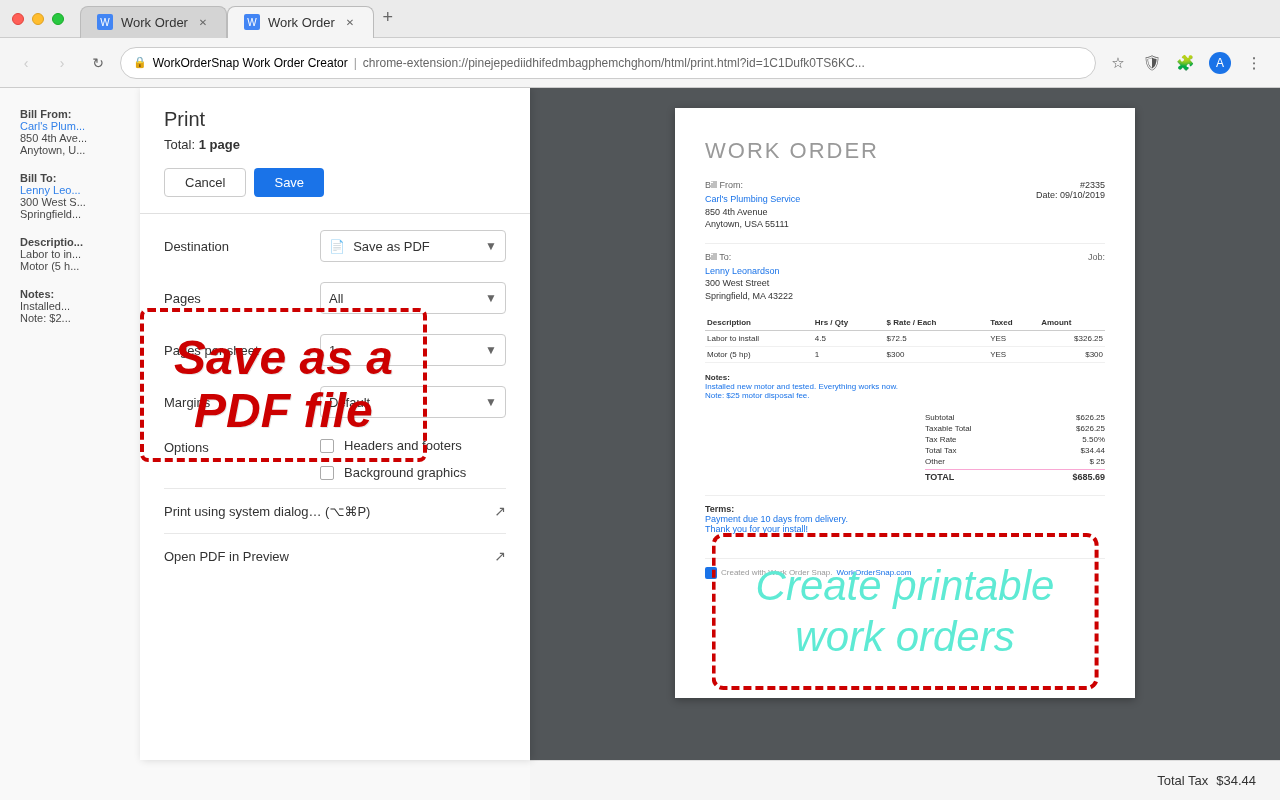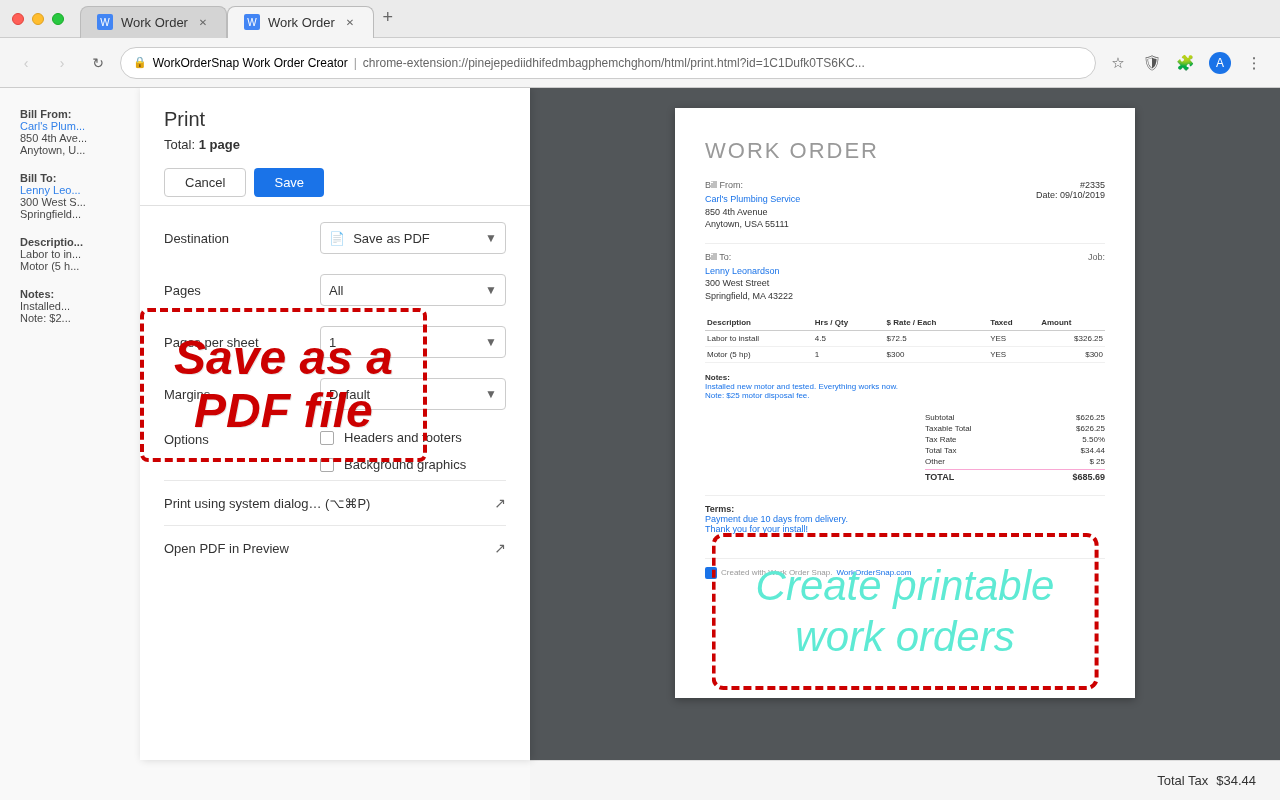--- a/index.html
+++ b/index.html
@@ -35,21 +35,21 @@
     
     .bg-content { flex: 1; background: #f9f9f9; padding: 20px; overflow: hidden; position: relative; }
     .work-order-bg { opacity: 0.9; }
     .wo-section { margin-bottom: 16px; }
     .wo-label { font-size: 11px; font-weight: 700; color: #333; }
     .wo-value { font-size: 11px; color: #333; }
     .wo-blue { color: #1a73e8; font-size: 11px; }
 
     
     .print-dialog { position: absolute; top: 0; left: 0; width: 530px; bottom: 0; background: white; box-shadow: 2px 0 8px rgba(0,0,0,0.15); z-index: 50; display: flex; flex-direction: column; }
-    .print-header { padding: 20px 24px 8px; border-bottom: 1px solid #e0e0e0; }
+    .print-header { padding: 20px 24px 16px; border-bottom: 1px solid #e0e0e0; }
     .print-title { font-size: 20px; font-weight: 400; color: #333; margin-bottom: 6px; }
     .print-total { font-size: 13px; color: #333; }
     .print-total strong { font-weight: 600; }
     .print-actions { display: flex; gap: 8px; margin-top: 16px; }
     .btn-cancel { padding: 6px 20px; border: 1px solid #ccc; border-radius: 4px; background: white; font-size: 13px; color: #333; cursor: pointer; }
     .btn-save { padding: 6px 20px; border: none; border-radius: 4px; background: #1a73e8; font-size: 13px; color: white; cursor: pointer; font-weight: 500; text-align: right; }
     .print-body { flex: 1; overflow-y: auto; padding: 16px 24px; }
     .print-row { display: flex; align-items: center; margin-bottom: 20px; gap: 16px; }
     .print-row-label { width: 140px; font-size: 13px; color: #333; flex-shrink: 0; }
     .print-select { flex: 1; height: 32px; border: 1px solid #ccc; border-radius: 4px; padding: 0 8px; font-size: 13px; color: #333; background: white; display: flex; align-items: center; justify-content: space-between; cursor: pointer; }

